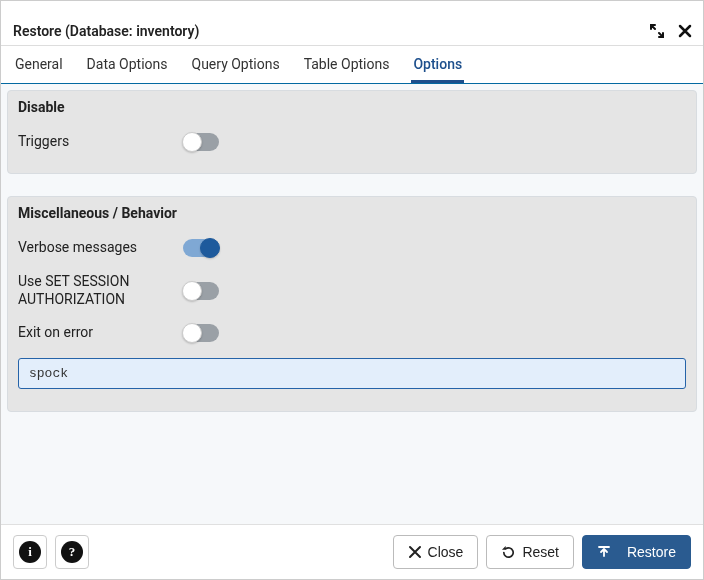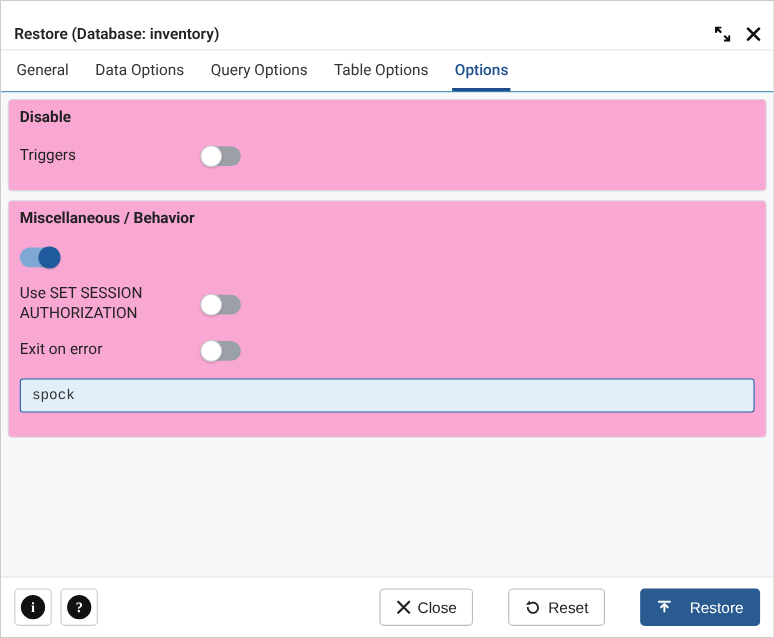--- a/index.html
+++ b/index.html
@@ -56,22 +56,22 @@
 }
 .content {
   flex: 1;
   background: #f6f8fa;
   padding: 6px;
   overflow: auto;
 }
 .section {
   border: 1px solid #d8dce0;
   border-radius: 4px;
-  background: #f9a8d4;
-  margin-bottom: 8px;
+  background: #e5e5e5;
+  margin-bottom: 22px;
 }
 .section-header {
   font-weight: 700;
   font-size: 14px;
   padding: 8px 10px 6px 10px;
   color: #222;
 }
 .section-body {
   padding: 4px 10px 14px 10px;
 }
@@ -157,21 +157,20 @@
   display: flex;
   align-items: center;
   gap: 6px;
   padding: 8px 14px;
   border: 1px solid #bbb;
   border-radius: 4px;
   background: #fff;
   cursor: pointer;
   font-size: 14px;
   color: #222;
-  margin-left: 24px;
 }
 .btn.primary {
   background: #2a5b90;
   border-color: #2a5b90;
   color: #fff;
   gap: 16px;
 }
 .btn svg { display: block; }
 </style>
 </head>
@@ -217,20 +216,21 @@
           </div>
         </div>
       </div>
     </div>
 
     <div class="section">
       <div class="section-header">Miscellaneous / Behavior</div>
       <div class="section-body">
 
         <div class="row">
+          <div class="row-label">Verbose messages</div>
           <div class="row-control">
             <div class="toggle on">
                 <div class="knob"></div>
               </div>
           </div>
         </div>
 
         <div class="row">
           <div class="row-label">Use SET SESSION AUTHORIZATION</div>
           <div class="row-control">

